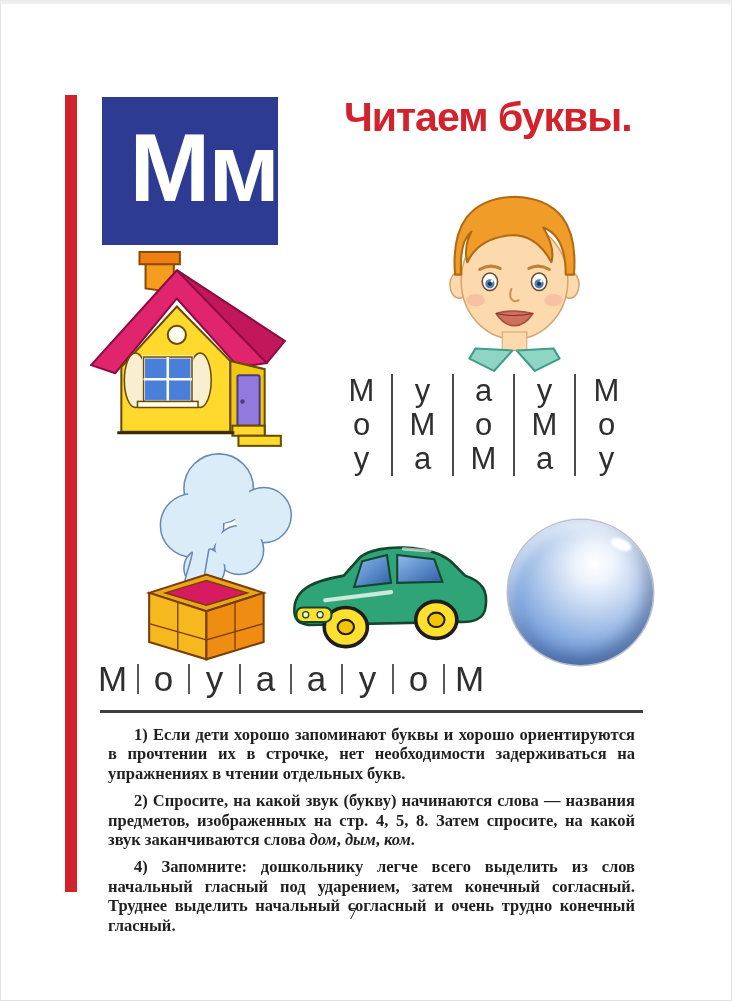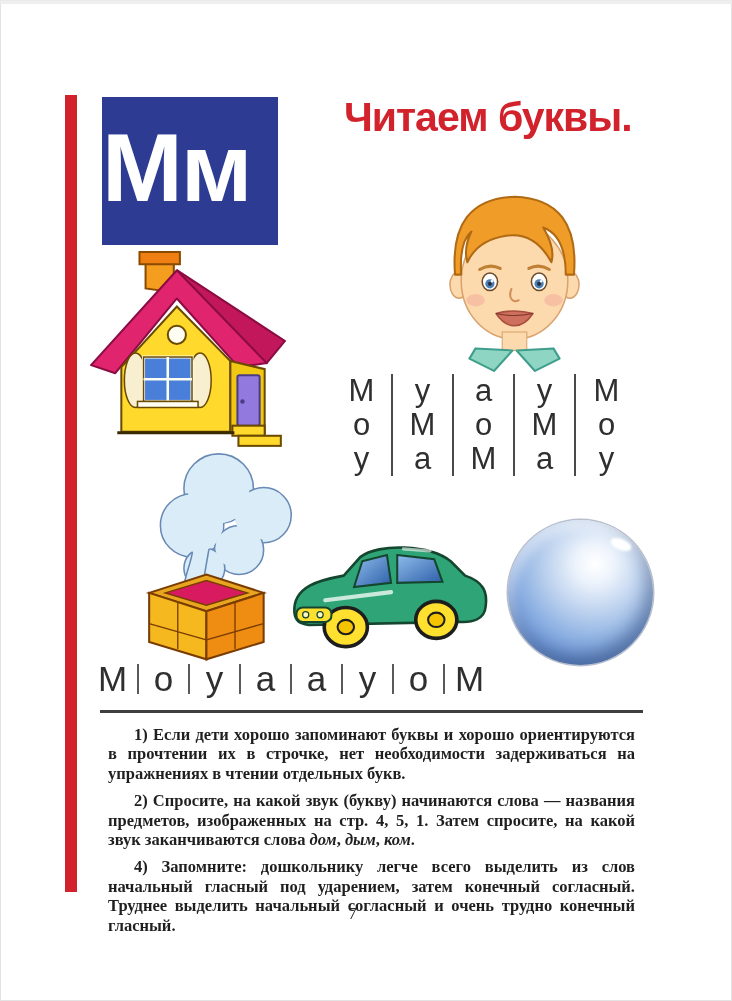--- a/index.html
+++ b/index.html
@@ -6,21 +6,21 @@
   .page{
     position:relative;width:732px;height:1001px;margin:0 auto;
     background:#ffffff;overflow:hidden;
     font-family:"Liberation Sans",sans-serif;
     box-shadow:inset 0 0 0 1px #e3e3e3;
   }
   .scan-edge-top{position:absolute;top:0;left:0;right:0;height:4px;background:#ececec;opacity:.85;}
   .red-bar{position:absolute;left:65px;top:95px;width:12px;height:797px;background:#d2232c;}
   .letter-square{
     position:absolute;left:102px;top:97px;width:176px;height:148px;
-    background:#2d3c92;color:#ffffff;display:flex;align-items:center;justify-content:flex-start;
+    background:#2d3c92;color:#ffffff;display:flex;align-items:center;justify-content:flex-end;
     font-weight:bold;font-size:97px;letter-spacing:-2px;padding-bottom:6px;box-sizing:border-box;
   }
   .page-title{
     position:absolute;left:344px;top:94px;width:330px;
     color:#d2232c;font-weight:bold;font-size:41px;letter-spacing:-1px;white-space:nowrap;
   }
   .illu{position:absolute;}
   .boy{left:412px;top:168px;width:205px;height:205px;}
   .house{left:80px;top:248px;width:224px;height:212px;}
   .chimney{left:96px;top:438px;width:230px;height:228px;}
@@ -210,18 +210,18 @@
     <span class="vdiv"></span>
     <span class="cell">о</span>
     <span class="vdiv"></span>
     <span class="cell">М</span>
   </div>
 
   <div class="rule"></div>
 
   <div class="notes">
     <p><span>1) Если дети хорошо запоминают буквы и хорошо ориентируются в прочтении их в строчке, нет необходимости задерживаться на упражнениях в чтении отдельных букв.</span></p>
-    <p><span>2) Спросите, на какой звук (букву) начинаются слова — названия предметов, изображенных на стр. 4, 5, 1. Затем спросите, на какой звук заканчиваются слова </span><i>дом</i><span>, </span><i>дым</i><span>, </span><i>ком</i><span>.</span></p>
+    <p><span>2) Спросите, на какой звук (букву) начинаются слова — названия предметов, изображенных на стр. 4, 5, 8. Затем спросите, на какой звук заканчиваются слова </span><i>дом</i><span>, </span><i>дым</i><span>, </span><i>ком</i><span>.</span></p>
     <p><span>4) Запомните: дошкольнику легче всего выделить из слов начальный гласный под ударением, затем конечный согласный. Труднее выделить начальный согласный и очень трудно конечный гласный.</span></p>
   </div>
 
   <div class="page-number">7</div>
 </div>
 
 </body></html>

